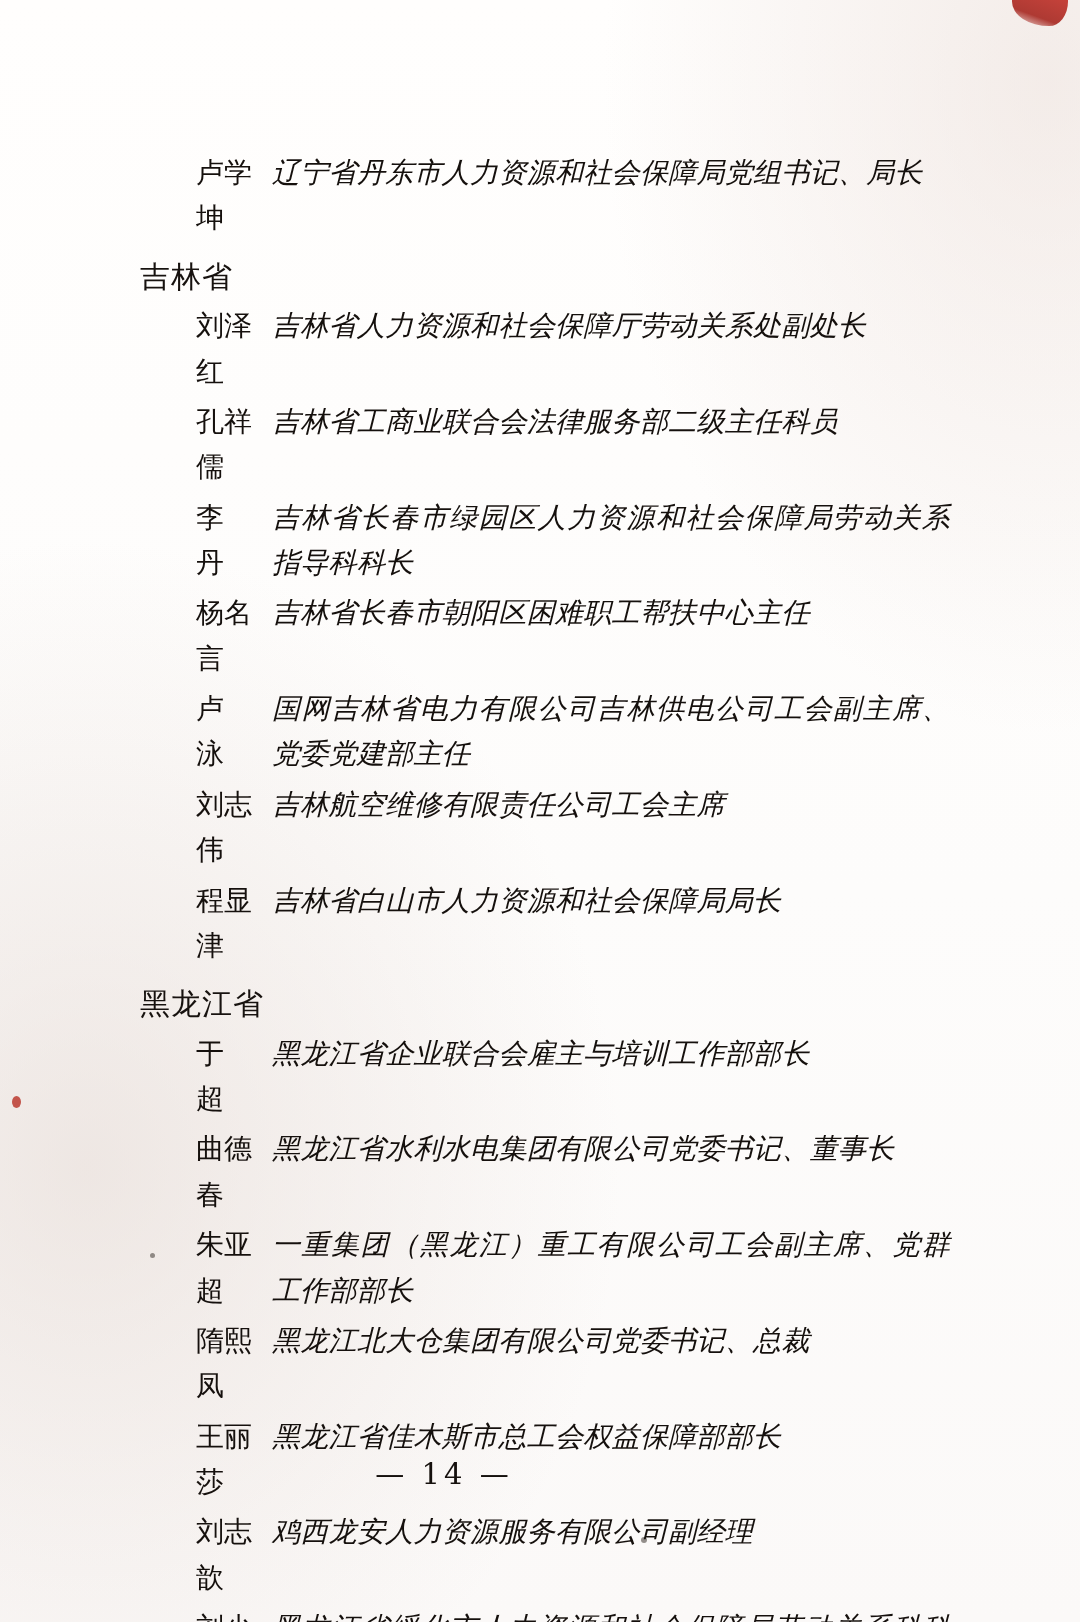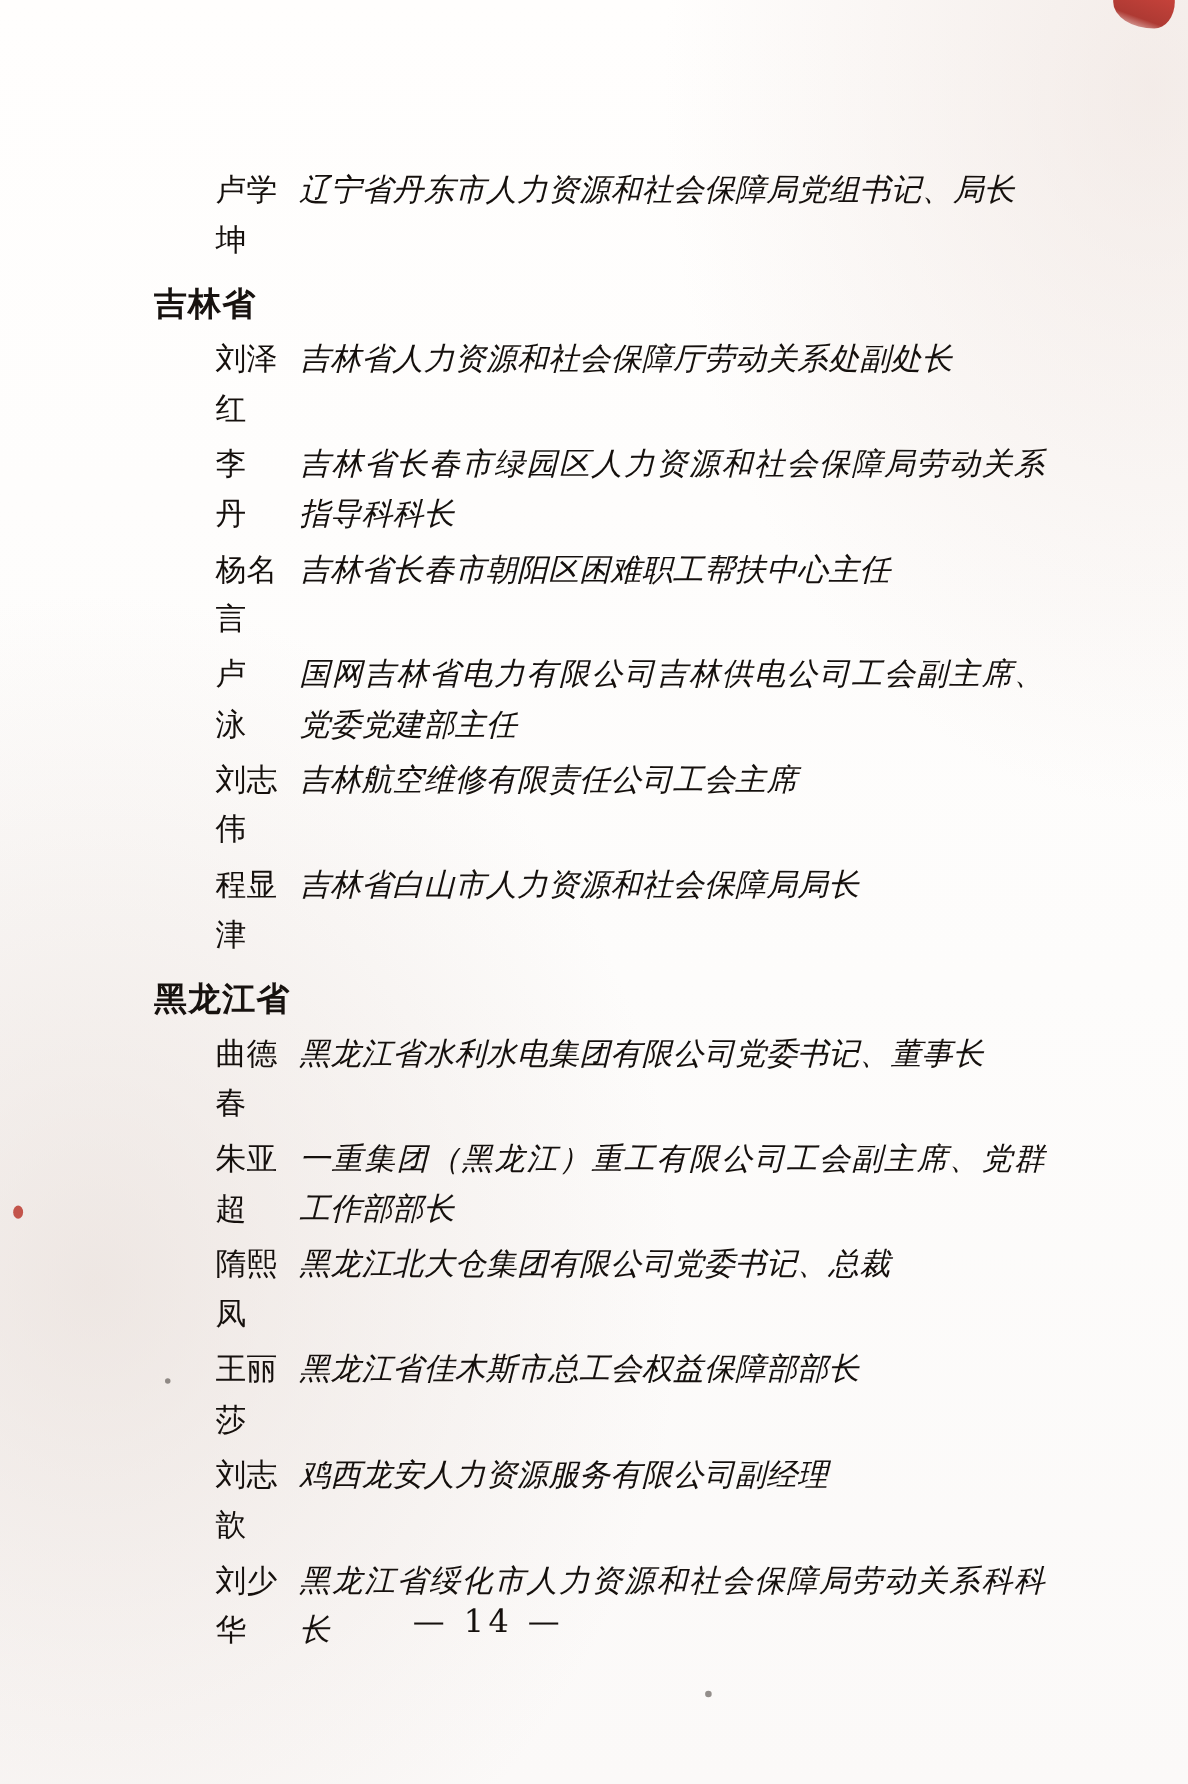--- a/index.html
+++ b/index.html
@@ -66,21 +66,21 @@
 
   .doc-body {
     position: absolute;
     left: 140px;
     top: 150px;
     width: 810px;
   }
 
   .province {
     font-family: "DejaVu Sans", "Liberation Sans", sans-serif;
-    font-weight: bold;
+    font-weight: normal;
     font-size: 30px;
     color: #17120f;
     letter-spacing: 1px;
     margin: 16px 0 6px 0;
     line-height: 1.35;
   }
 
   .entry {
     display: flex;
     align-items: flex-start;
@@ -135,40 +135,48 @@
       <div class="entry">
         <div class="nm">卢学坤</div>
         <div class="tx">辽宁省丹东市人力资源和社会保障局党组书记、局长</div>
       </div>
       <div class="province">吉林省</div>
       <div class="entry">
         <div class="nm">刘泽红</div>
         <div class="tx">吉林省人力资源和社会保障厅劳动关系处副处长</div>
       </div>
       <div class="entry">
+        <div class="nm">孔祥儒</div>
+        <div class="tx">吉林省工商业联合会法律服务部二级主任科员</div>
+      </div>
+      <div class="entry">
         <div class="nm">李　丹</div>
         <div class="tx">吉林省长春市绿园区人力资源和社会保障局劳动关系指导科科长</div>
       </div>
       <div class="entry">
         <div class="nm">杨名言</div>
         <div class="tx">吉林省长春市朝阳区困难职工帮扶中心主任</div>
       </div>
       <div class="entry">
         <div class="nm">卢　泳</div>
         <div class="tx">国网吉林省电力有限公司吉林供电公司工会副主席、党委党建部主任</div>
       </div>
       <div class="entry">
         <div class="nm">刘志伟</div>
         <div class="tx">吉林航空维修有限责任公司工会主席</div>
       </div>
       <div class="entry">
         <div class="nm">程显津</div>
         <div class="tx">吉林省白山市人力资源和社会保障局局长</div>
       </div>
       <div class="province">黑龙江省</div>
+      <div class="entry">
+        <div class="nm">于　超</div>
+        <div class="tx">黑龙江省企业联合会雇主与培训工作部部长</div>
+      </div>
       <div class="entry">
         <div class="nm">曲德春</div>
         <div class="tx">黑龙江省水利水电集团有限公司党委书记、董事长</div>
       </div>
       <div class="entry">
         <div class="nm">朱亚超</div>
         <div class="tx">一重集团（黑龙江）重工有限公司工会副主席、党群工作部部长</div>
       </div>
       <div class="entry">
         <div class="nm">隋熙凤</div>

